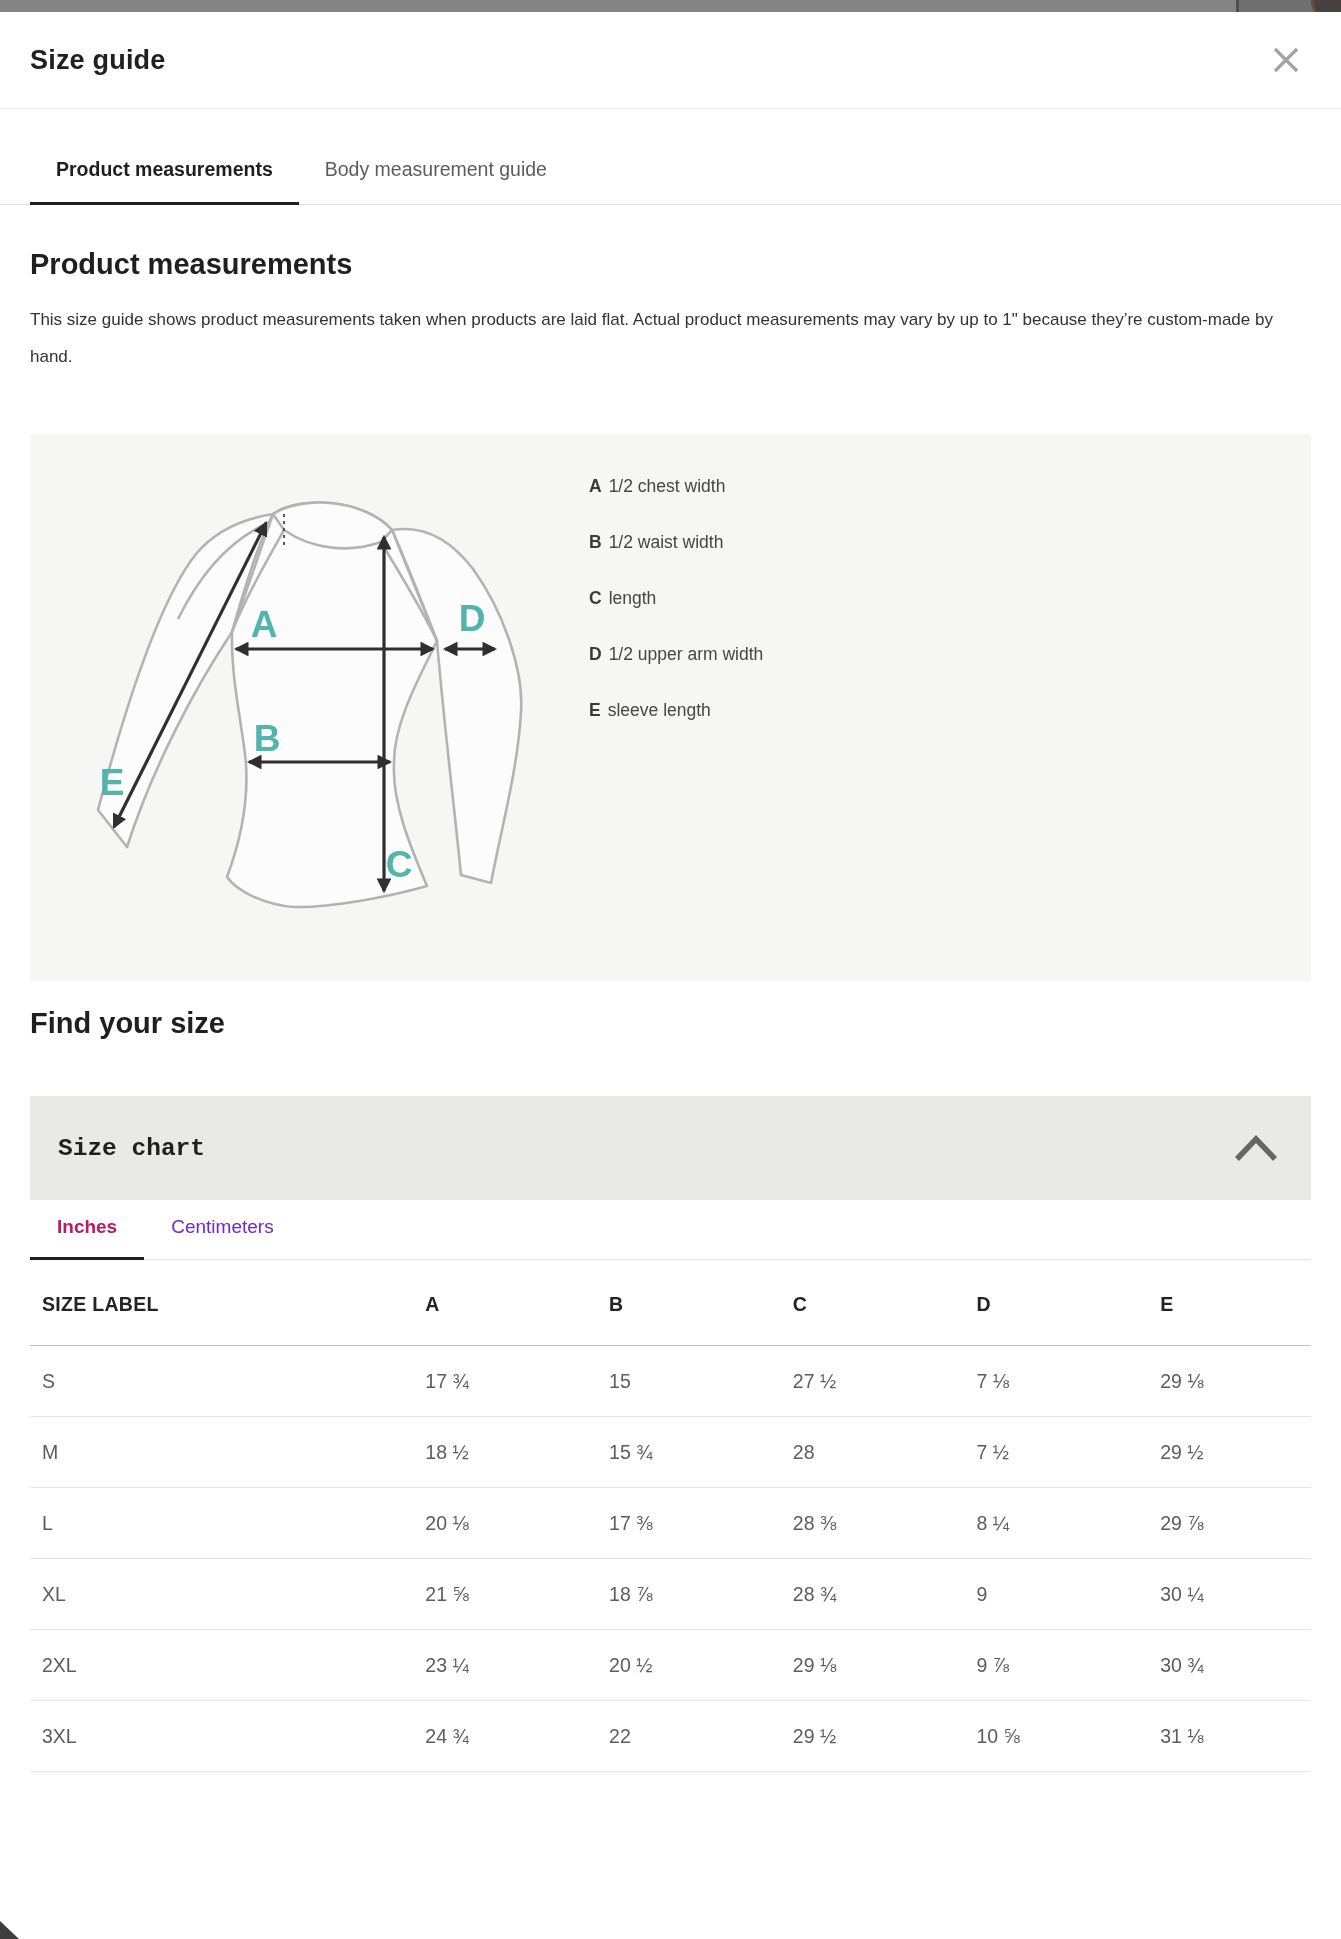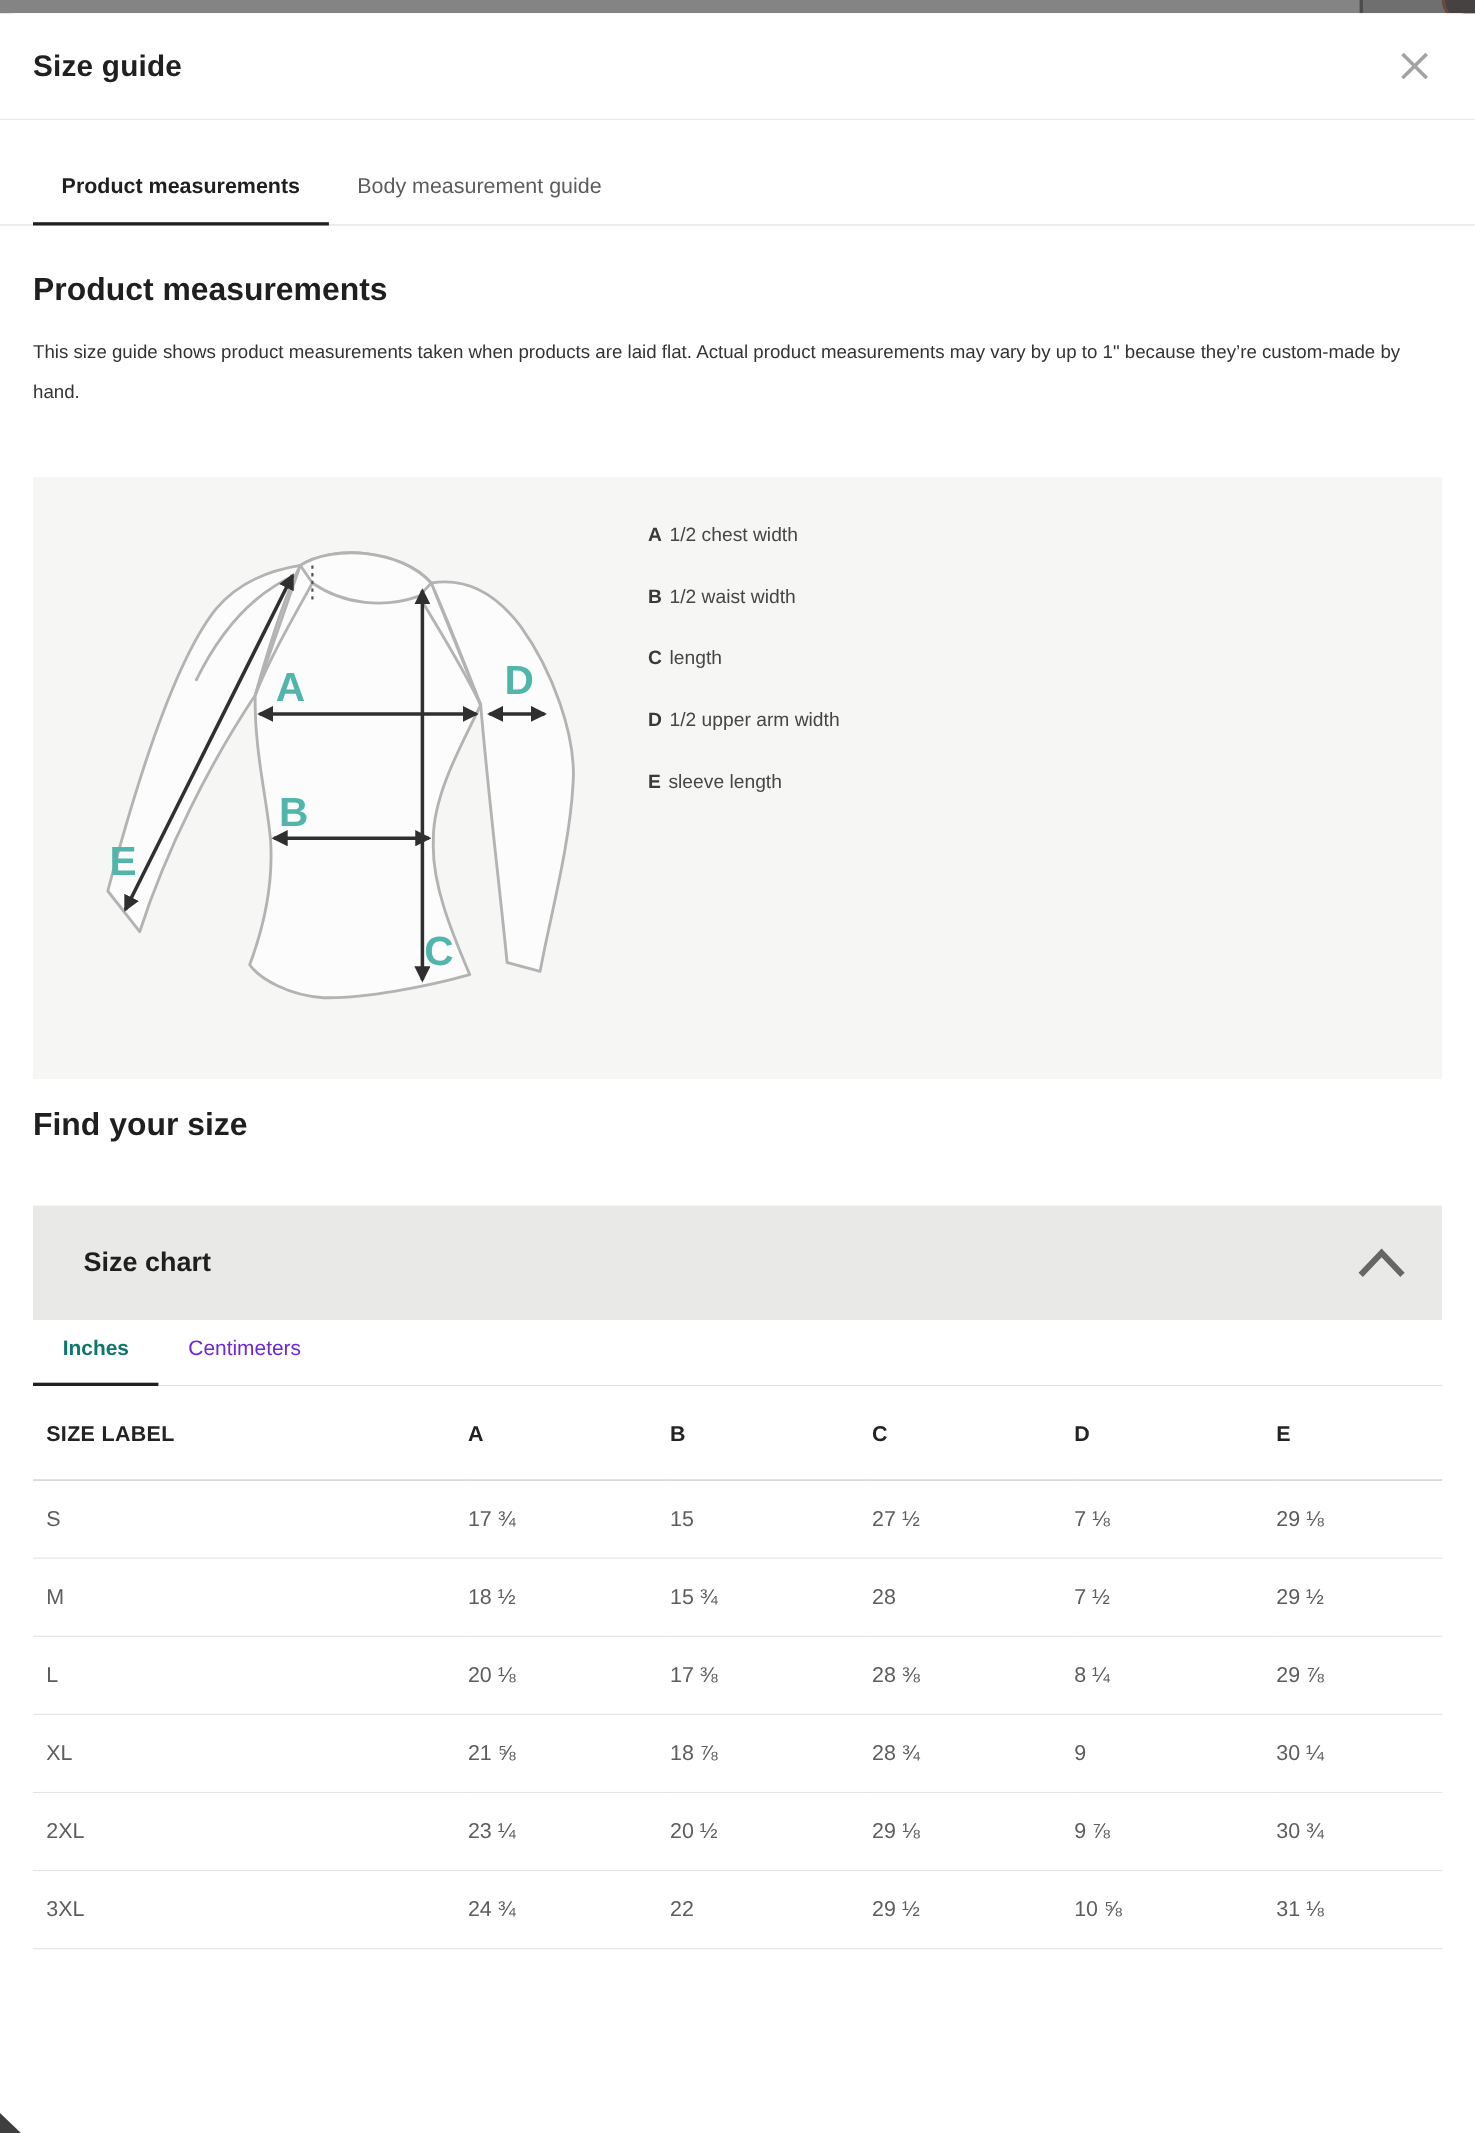--- a/index.html
+++ b/index.html
@@ -38,28 +38,28 @@
   .panel { margin-top:59px; height:547px; background:#f6f6f5; display:flex; }
   .shirt { width:555px; height:547px; flex:none; display:block; }
   .shirt text { font-family:"Liberation Sans", sans-serif; font-weight:700; font-size:37px; fill:var(--teal,#52b5ac); }
   .legend { list-style:none; margin:0; padding:24px 0 0 4px; }
   .legend li { height:56px; display:flex; align-items:center; font-size:17.5px; color:#464646; }
   .legend b { font-weight:700; margin-right:7px; color:#3a3a3a; }
 
   .find-heading { margin-top:26px; }
 
   .accordion { margin-top:56px; height:104px; background:#e9e9e8; display:flex; align-items:center;
-    justify-content:space-between; padding:0 32px 0 46px; cursor:pointer; border:none; width:100%;
-    font-family:Liberation Sans, sans-serif; text-align:left; }
+    justify-content:space-between; padding:0 32px 0 28px; cursor:pointer; border:none; width:100%;
+    font-family:Liberation Mono, monospace; text-align:left; }
   .accordion-title { font-size:24.5px; font-weight:700; color:#1f1f1f; }
 
   .unit-tabs { display:flex; margin-top:16px; border-bottom:1px solid #e2e2e2; }
   .unit-tab { position:relative; background:none; border:none; cursor:pointer;
     font-family:inherit; font-size:19px; color:#6d28d9; padding:0 27px 21px; }
-  .unit-tab.active { color:#0f766e; font-weight:700; }
+  .unit-tab.active { color:#be185d; font-weight:700; }
   .unit-tab.active::after { content:""; position:absolute; left:0; right:0; bottom:-1px; height:3px; background:#1f1f1f; }
 
   table { width:100%; border-collapse:collapse; table-layout:fixed; }
   th:first-child, td:first-child { width:30.8%; padding-left:12px; }
   th:not(:first-child), td:not(:first-child) { width:14.35%; }
   th:last-child, td:last-child { width:11.85%; }
   thead th { text-align:left; font-size:19.5px; font-weight:700; color:#232323;
     padding-top:33px; padding-bottom:29px; border-bottom:1px solid #c3c3c3; letter-spacing:.3px; }
   tbody td { font-size:19.5px; color:#5d5d5d; height:71px; border-bottom:1px solid #e4e4e4; }
 

